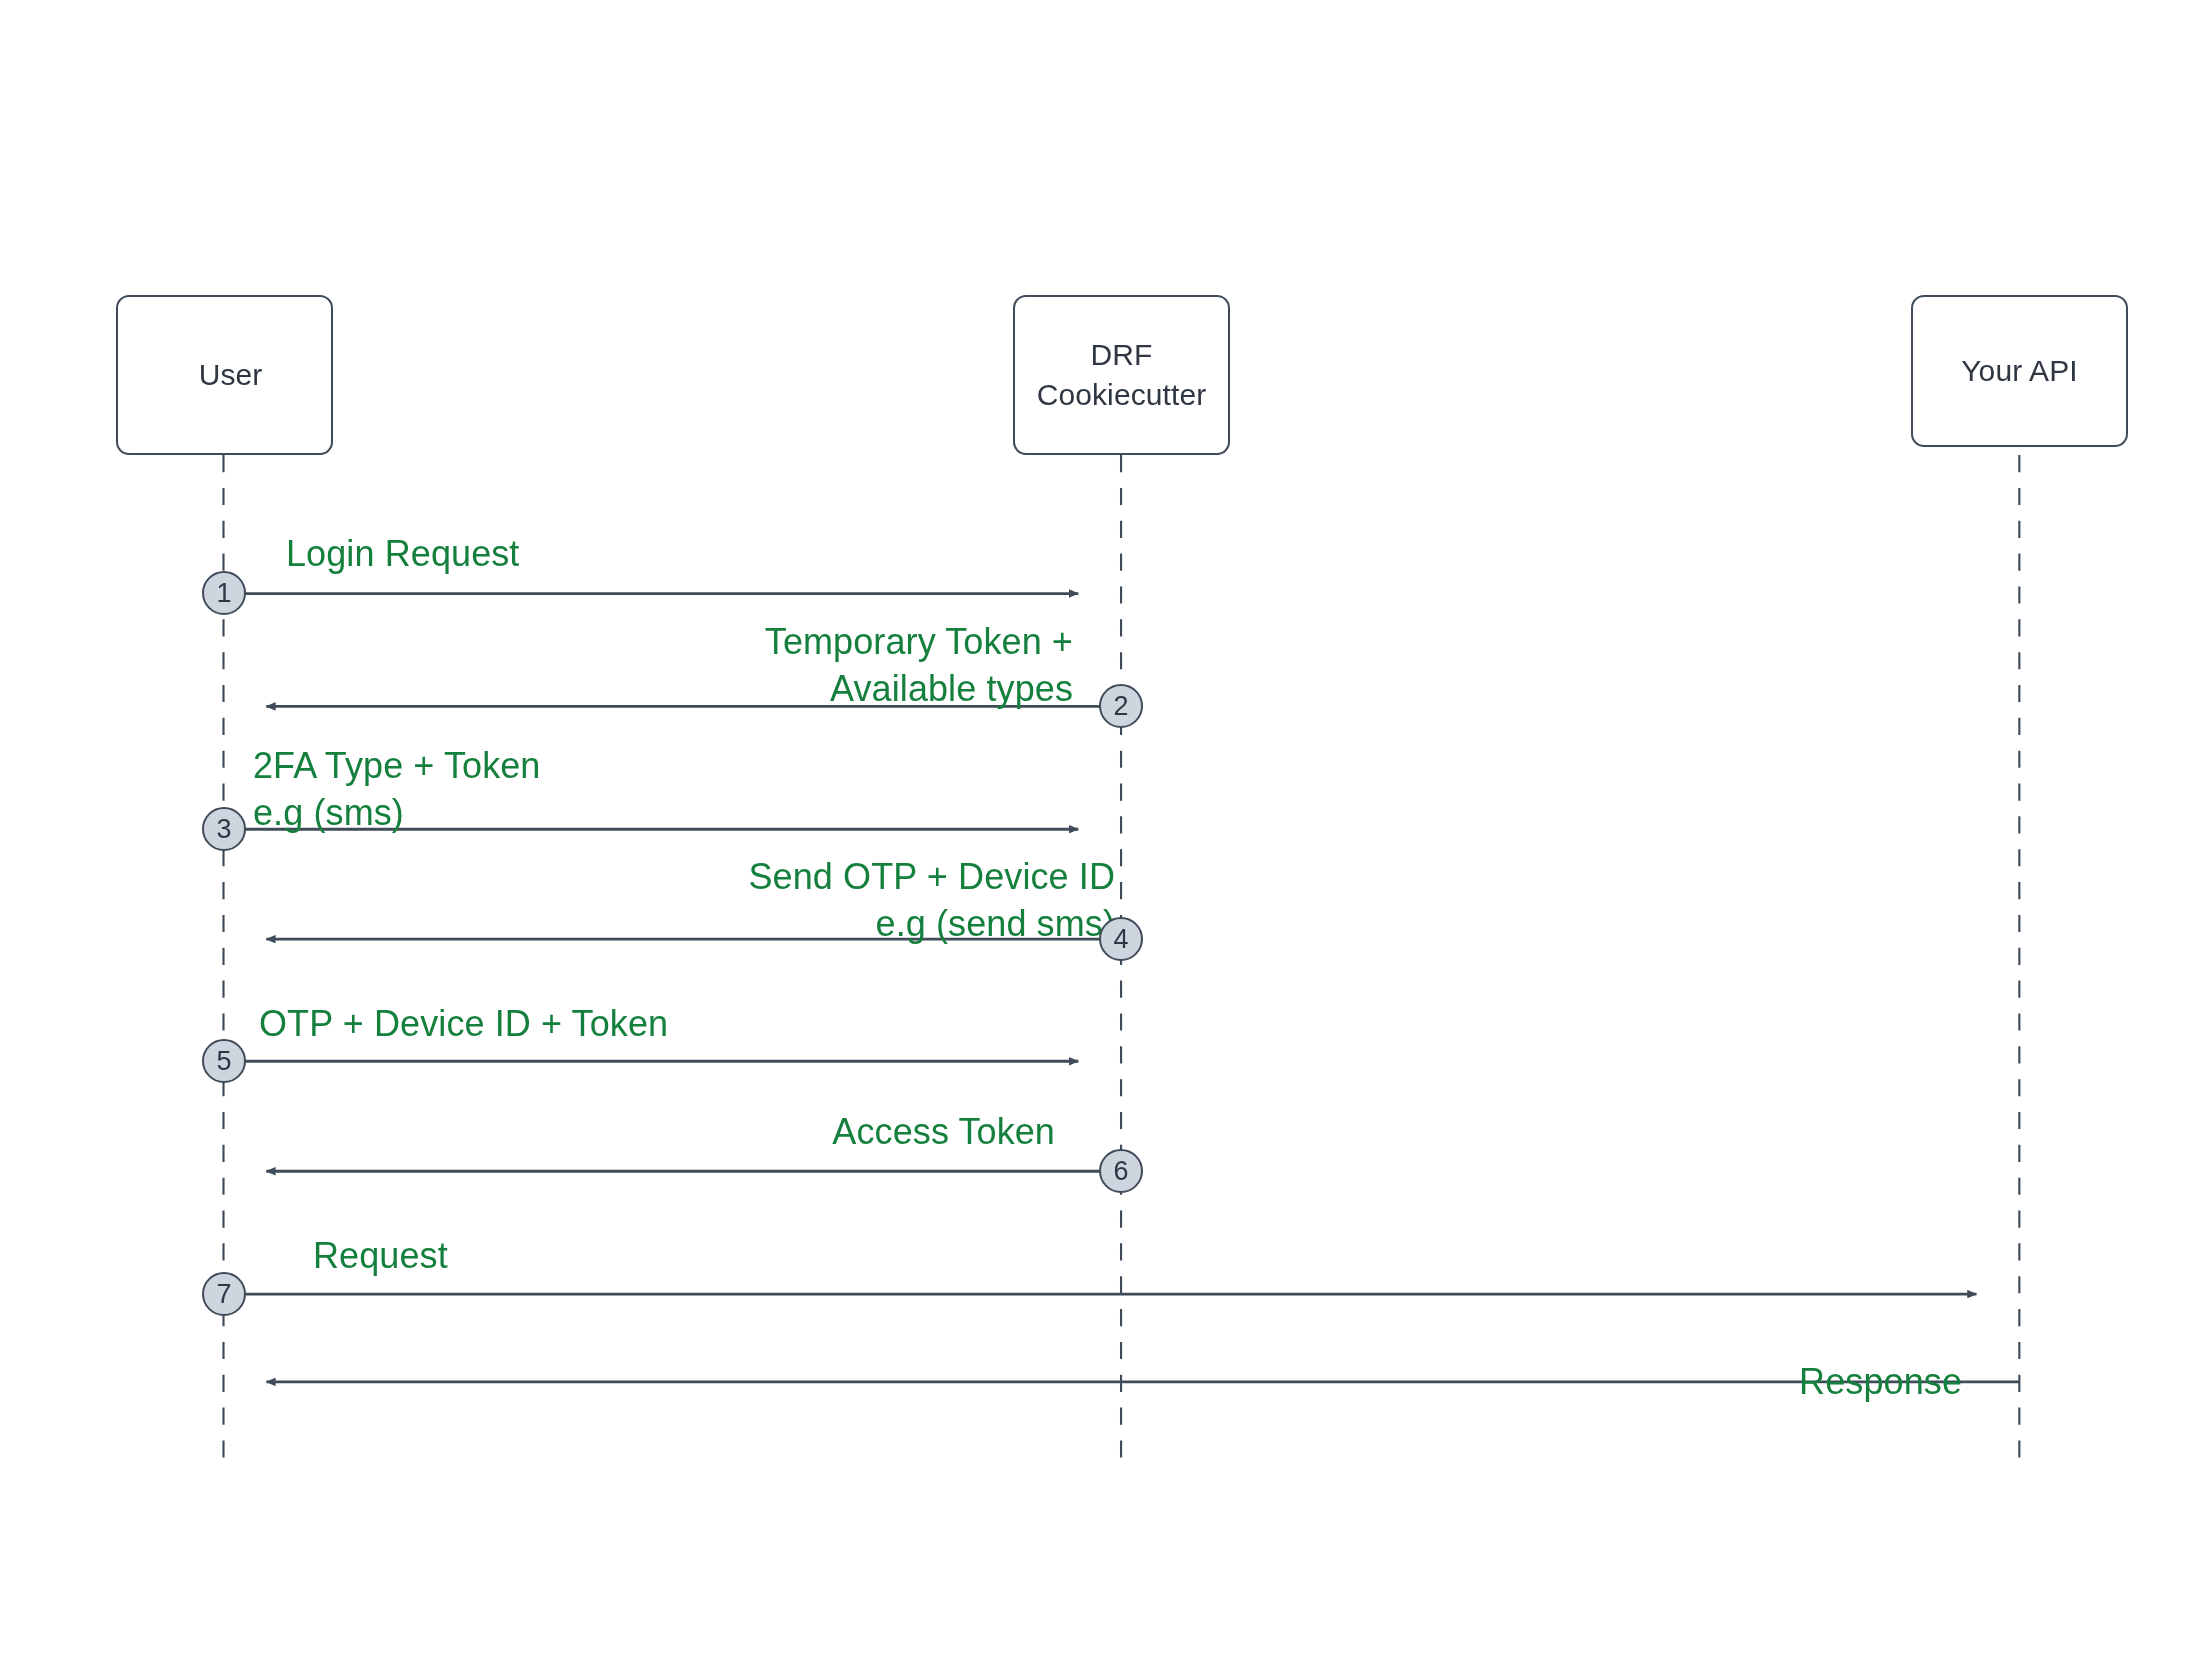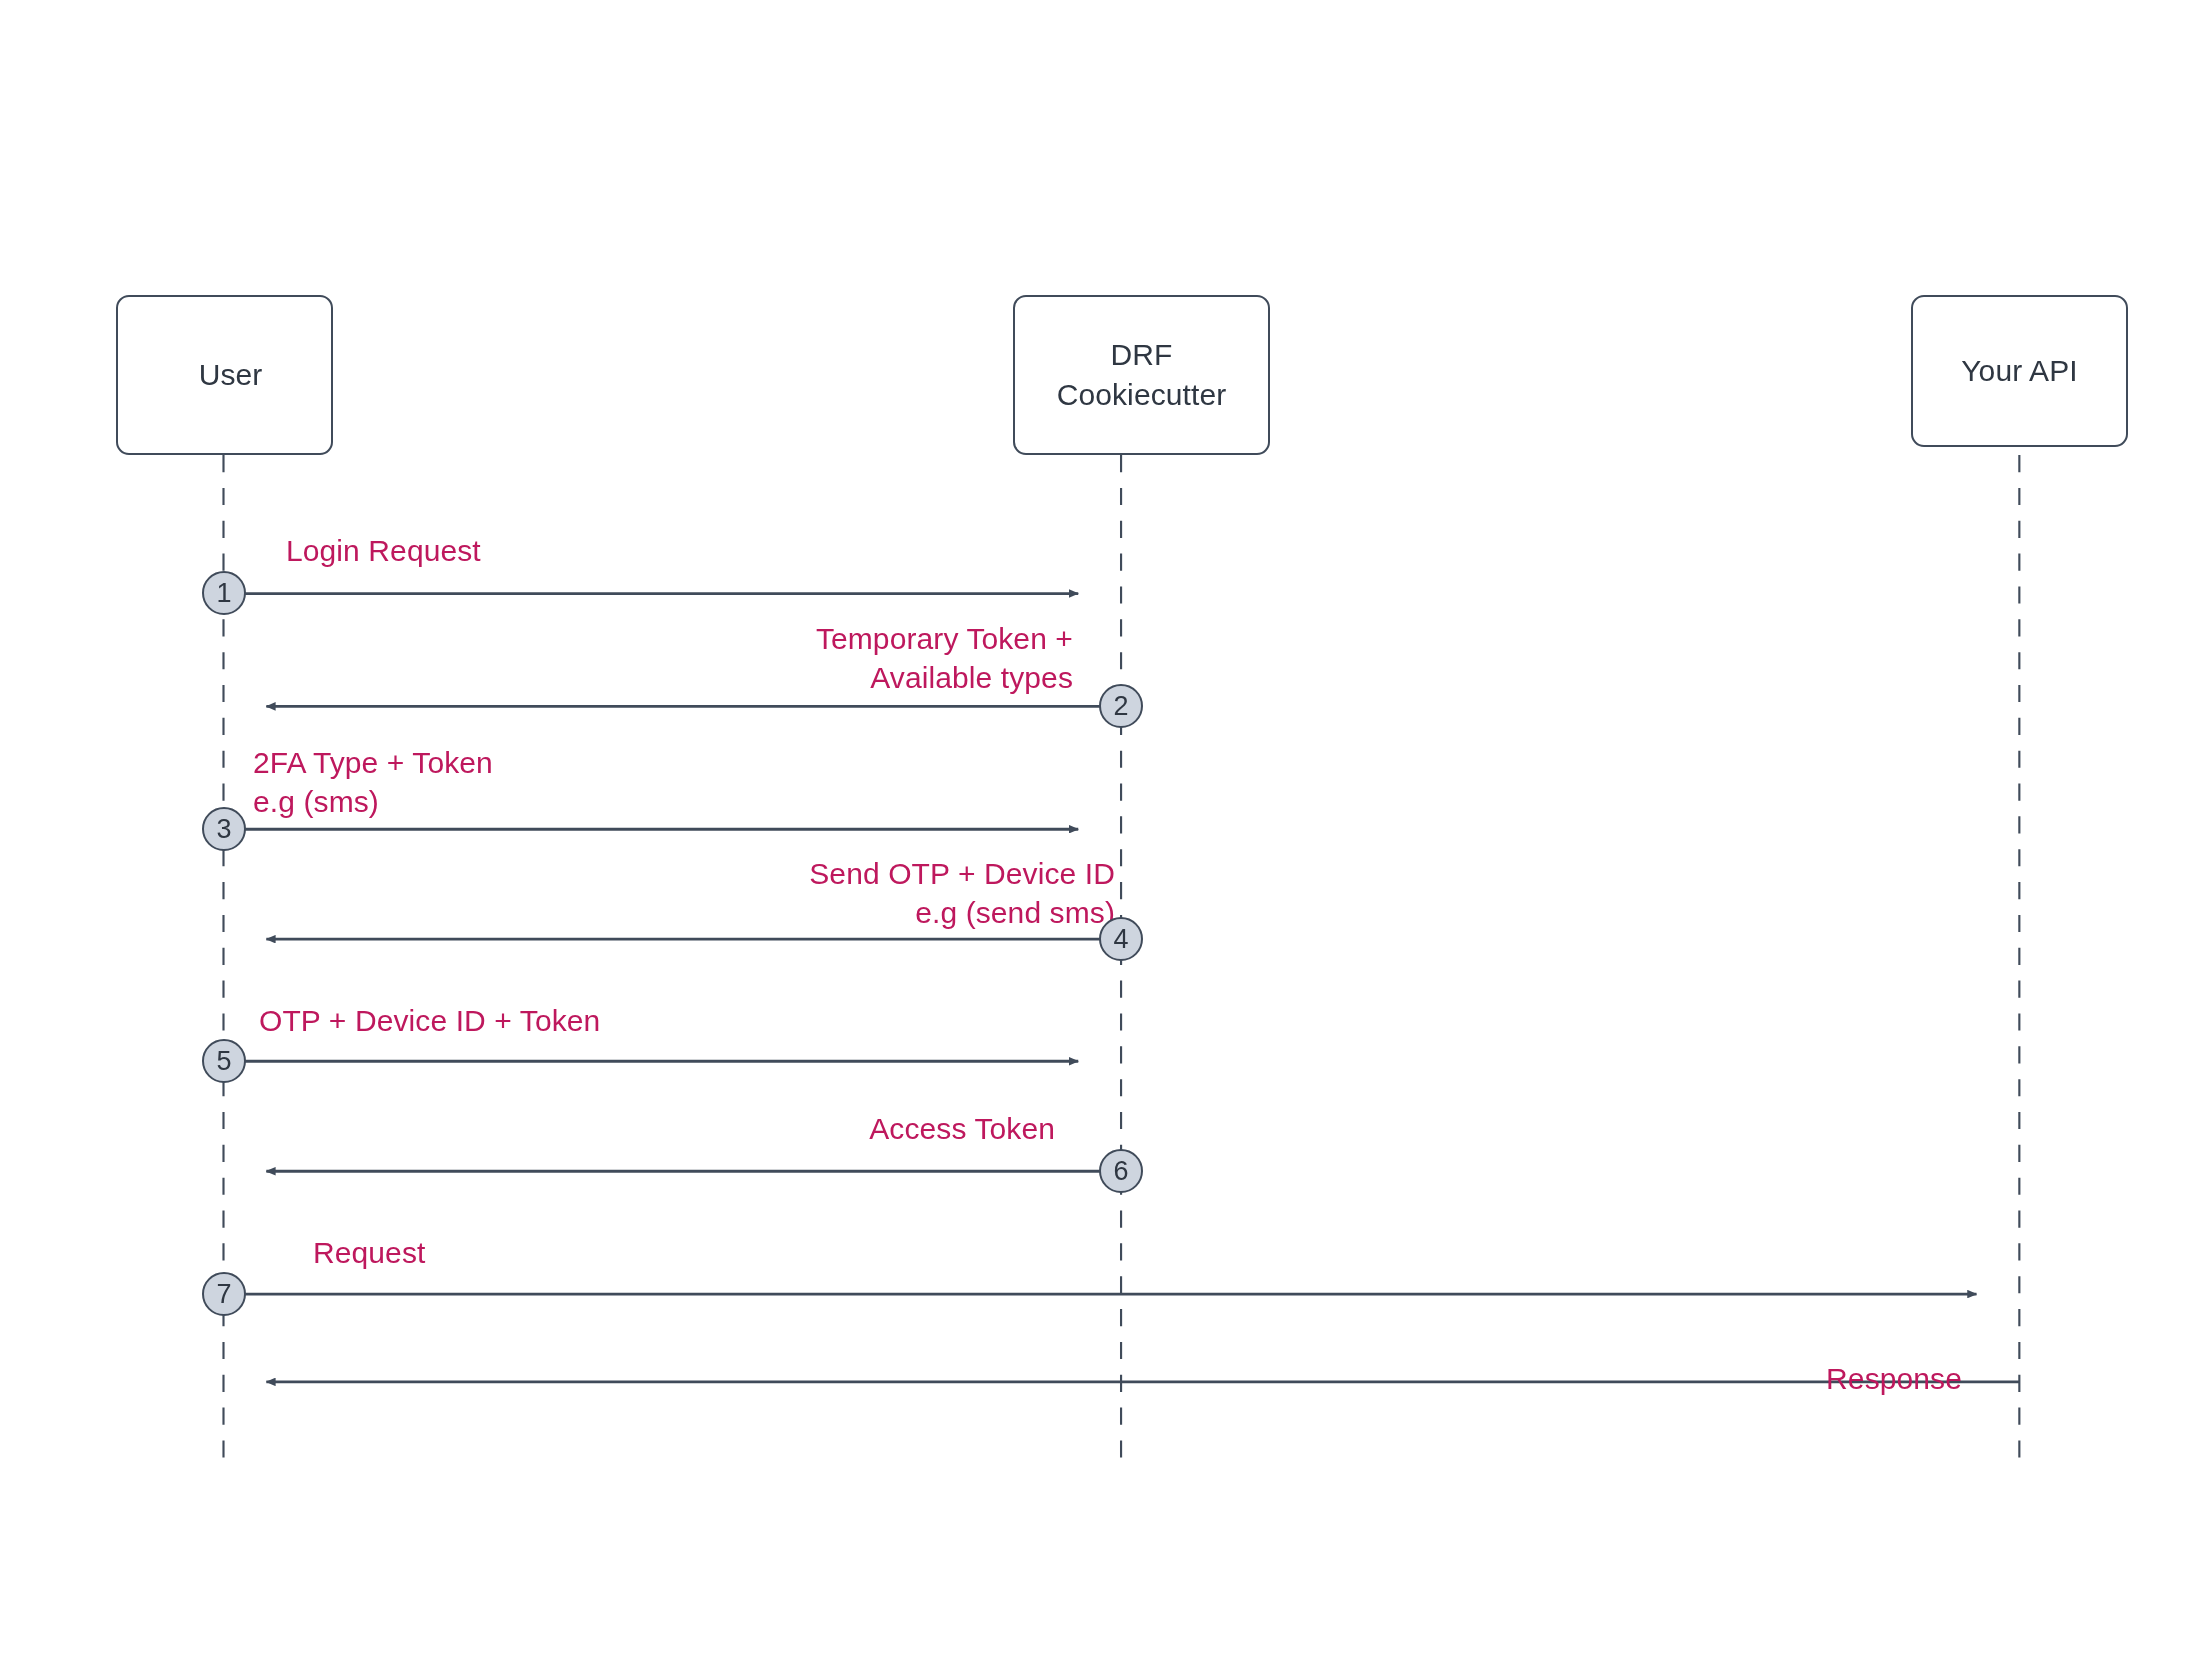--- a/index.html
+++ b/index.html
@@ -39,23 +39,23 @@
   }
   .lifeline-label {
     font-size: 30px;
     line-height: 1.32;
     color: #2f3742;
     white-space: pre-line;
     letter-spacing: 0.1px;
   }
   .msg-label {
     position: absolute;
-    font-size: 30px;
+    font-size: 36px;
     line-height: 1.3;
-    color: #be185d;
+    color: #15803d;
     white-space: pre-line;
     letter-spacing: 0.1px;
   }
   .msg-label.align-left   { text-align: left; }
   .msg-label.align-right  { text-align: right; transform: translateX(-100%); }
   .seq-badge {
     position: absolute;
     width: 44px;
     height: 44px;
     margin-left: -22px;
@@ -99,21 +99,21 @@
         <line x1="1570" x2="373" y1="1640" y2="1640" stroke="#404b5a" stroke-width="4" marker-end="url(#arrow-left)"></line>
         <line x1="313" x2="2768" y1="1812" y2="1812" stroke="#404b5a" stroke-width="4" marker-end="url(#arrow-right)"></line>
         <line x1="2828" x2="373" y1="1935" y2="1935" stroke="#404b5a" stroke-width="4" marker-end="url(#arrow-left)"></line>
       </g>
   </svg>
 
   <div id="boxes-layer">
       <div class="lifeline-box" style="left: 116px; top: 295px; width: 217px; height: 160px; padding-left: 12px;">
         <div class="lifeline-label">User</div>
       </div>
-      <div class="lifeline-box" style="left: 1013px; top: 295px; width: 257px; height: 160px;">
+      <div class="lifeline-box" style="left: 1013px; top: 295px; width: 217px; height: 160px;">
         <div class="lifeline-label">DRF
 Cookiecutter</div>
       </div>
       <div class="lifeline-box" style="left: 1911px; top: 295px; width: 217px; height: 152px;">
         <div class="lifeline-label">Your API</div>
       </div>
     </div>
   <div id="labels-layer">
       <div class="msg-label align-left" style="left: 286px; top: 531px;">Login Request</div>
       <div class="msg-label align-right" style="left: 1073px; top: 619px;">Temporary Token +

